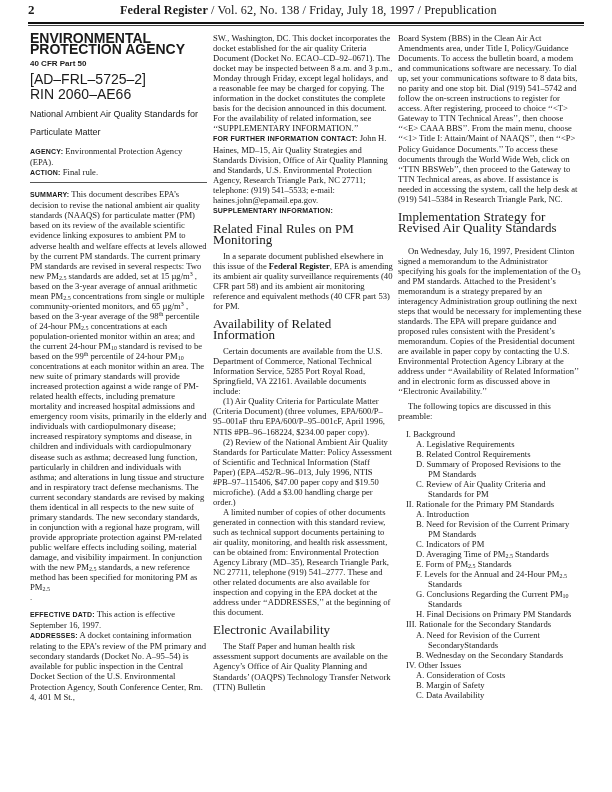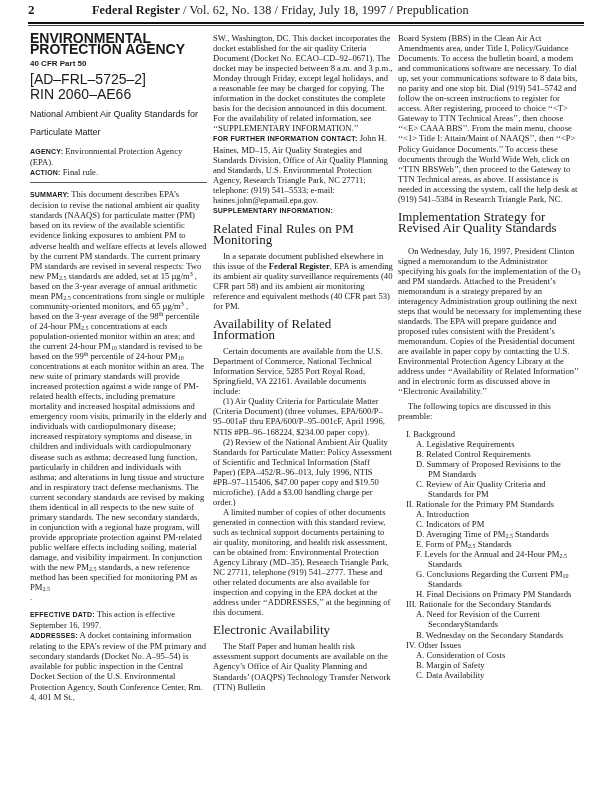--- a/index.html
+++ b/index.html
@@ -9,21 +9,21 @@
     font-family: "Liberation Serif", "DejaVu Serif", serif;
   }
   .header {
     position: absolute; left: 28px; top: 0; width: 556px; height: 30px;
   }
   .page-num {
     position: absolute; left: 0; top: 2px;
     font-family: "Liberation Serif", serif; font-weight: bold; font-size: 13px;
   }
   .running-head {
-    position: absolute; left: 64px; top: 3px;
+    position: absolute; left: 92px; top: 3px;
     font-family: "Liberation Serif", serif; font-size: 12.2px; letter-spacing: 0.1px;
     white-space: nowrap;
   }
   .running-head .fr { font-weight: bold; }
   .rule-thick {
     position: absolute; left: 28px; top: 22px; width: 556px; height: 2px; background: #111;
   }
   .rule-thin {
     position: absolute; left: 28px; top: 25px; width: 556px; height: 1px; background: #444;
   }
@@ -98,20 +98,21 @@
   <div style="height:4px"></div>
   <p class="indent">The following topics are discussed in this preamble:</p>
   <ul class="outline" id="outline-list">
       <li class="ol-1">I. Background</li>
       <li class="ol-2" style="padding-left: 22px; text-indent: -12px;">A. Legislative Requirements</li>
       <li class="ol-2" style="padding-left: 22px; text-indent: -12px;">B. Related Control Requirements</li>
       <li class="ol-2" style="padding-left: 22px; text-indent: -12px;">D. Summary of Proposed Revisions to the PM Standards</li>
       <li class="ol-2" style="padding-left: 22px; text-indent: -12px;">C. Review of Air Quality Criteria and Standards for PM</li>
       <li class="ol-1">II. Rationale for the Primary PM Standards</li>
       <li class="ol-2" style="padding-left: 22px; text-indent: -12px;">A. Introduction</li>
+      <li class="ol-2" style="padding-left: 22px; text-indent: -12px;">B. Need for Revision of the Current Primary PM Standards</li>
       <li class="ol-2" style="padding-left: 22px; text-indent: -12px;">C. Indicators of PM</li>
       <li class="ol-2" style="padding-left: 22px; text-indent: -12px;">D. Averaging Time of PM<sub>2.5</sub> Standards</li>
       <li class="ol-2" style="padding-left: 22px; text-indent: -12px;">E. Form of PM<sub>2.5</sub> Standards</li>
       <li class="ol-2" style="padding-left: 22px; text-indent: -12px;">F. Levels for the Annual and 24-Hour PM<sub>2.5</sub> Standards</li>
       <li class="ol-2" style="padding-left: 22px; text-indent: -12px;">G. Conclusions Regarding the Current PM<sub>10</sub> Standards</li>
       <li class="ol-2" style="padding-left: 22px; text-indent: -12px;">H. Final Decisions on Primary PM Standards</li>
       <li class="ol-1">III. Rationale for the Secondary Standards</li>
       <li class="ol-2" style="padding-left: 22px; text-indent: -12px;">A. Need for Revision of the Current SecondaryStandards</li>
       <li class="ol-2" style="padding-left: 22px; text-indent: -12px;">B. Wednesday on the Secondary Standards</li>
       <li class="ol-1">IV. Other Issues</li>

